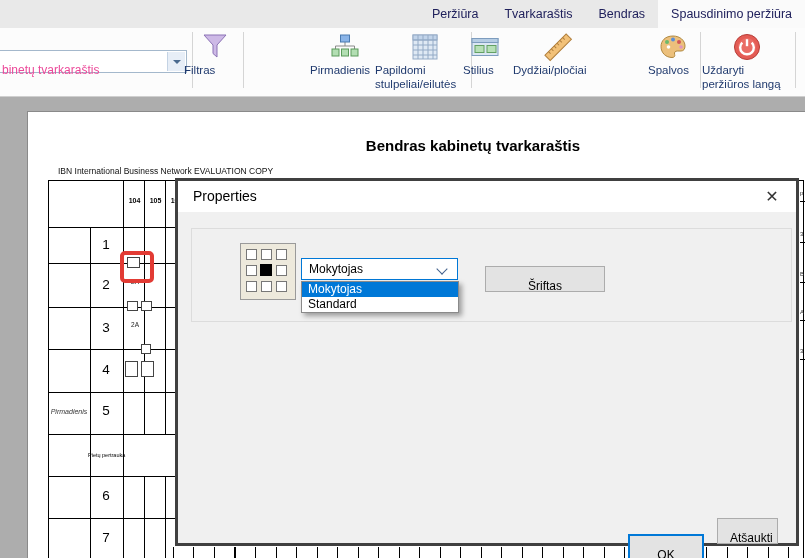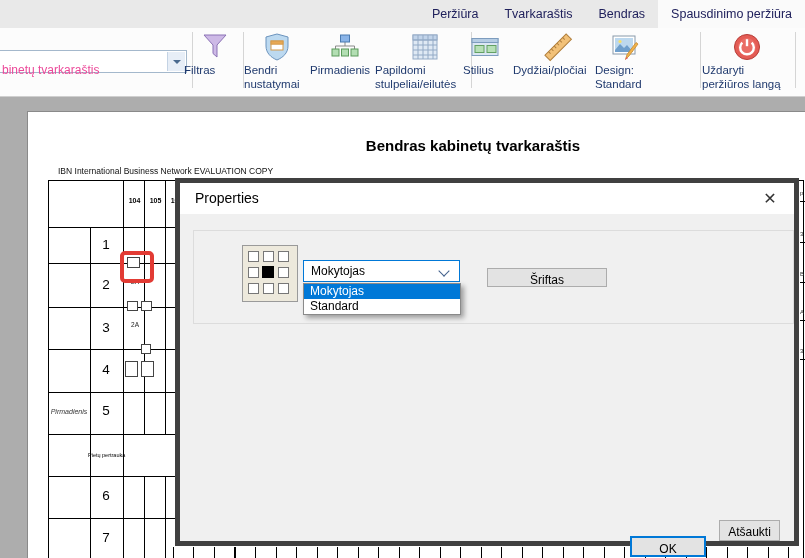--- a/index.html
+++ b/index.html
@@ -38,41 +38,41 @@
   #lunch-label{left:60px;top:340px;width:37px;text-align:center;font-size:5.5px;white-space:nowrap;}
   .cell2a{left:98px;width:18px;text-align:center;font-size:6.5px;color:#222;}
   .sq{position:absolute;background:#fff;border:1px solid #444;box-sizing:border-box;}
   #sel-red{position:absolute;left:92px;top:139px;width:26px;height:24px;
            border:4px solid #e23b34;border-radius:5px;}
   #bottom-ticks{position:absolute;left:145px;top:435px;width:633px;height:12px;
            background:repeating-linear-gradient(90deg,#000 0 1px,transparent 1px 20.5px);}
   .frag{position:absolute;left:772px;width:7px;font-size:6px;color:#333;overflow:hidden;}
   
   #dialog{position:absolute;left:175px;top:178px;width:624px;height:368px;background:#f0f0f0;
-          border:5px solid #404040;box-sizing:border-box;}
+          border:3px solid #404040;box-sizing:border-box;}
   #dlg-titlebar{position:absolute;left:0;top:0;right:0;height:31px;background:#fff;}
   #dlg-title{position:absolute;left:15px;top:7px;font-size:14px;color:#000;}
   #dlg-close{position:absolute;right:12px;top:4px;width:24px;height:24px;text-align:center;
           font-size:16px;line-height:24px;color:#333;cursor:default;}
   #groupbox{position:absolute;left:13px;top:47px;width:599px;height:92px;border:1px solid #dcdcdc;}
   #pattern{position:absolute;left:62px;top:62px;width:54px;height:55px;background:#ede9dc;
           border:1px solid #9a9a9a;}
   #pattern .p{position:absolute;width:11px;height:11px;background:#fff;border:1px solid #777;box-sizing:border-box;}
   #pattern .p.filled{background:#000;border-color:#000;width:12px;height:12px;}
   #field-combo{position:absolute;left:123px;top:77px;width:157px;height:22px;background:#fff;
           border:1px solid #0078d7;box-sizing:border-box;}
   #field-combo .val{position:absolute;left:7px;top:3px;font-size:12px;color:#000;}
   #field-combo .chev{position:absolute;right:11px;top:6px;width:7px;height:7px;
           border-right:1.6px solid #43618c;border-bottom:1.6px solid #43618c;transform:rotate(45deg);}
   #dropdown-list{position:absolute;left:123px;top:100px;width:158px;background:#fff;
           border:1px solid #8a8a8a;box-shadow:3px 3px 5px rgba(0,0,0,0.35);box-sizing:border-box;}
   .opt{height:15px;line-height:15px;font-size:12px;padding-left:6px;color:#000;cursor:default;}
   .opt.selected{background:#0078d7;color:#fff;}
   .dlg-btn{position:absolute;background:#e3e3e3;border:1px solid #acacac;box-sizing:border-box;
-          font-size:12px;color:#000;text-align:center;font-family:"Liberation Sans",sans-serif;padding:4px;cursor:default;}
+          font-size:12px;color:#000;text-align:center;font-family:"Liberation Sans",sans-serif;padding:12px;cursor:default;}
   #font-btn{left:307px;top:85px;width:120px;height:19px;}
   #ok-btn{left:450px;top:337px;width:76px;height:21px;border:2px solid #0078d7;margin-top:16px;}
   #cancel-btn{left:539px;top:337px;width:61px;height:21px;}
 </style>
 </head>
 <body>
 
 <div id="stage">
 
   <div id="menubar">
@@ -98,31 +98,20 @@
 
     <div class="rib-btn" style="left:184px;width:62px">
       <div class="ric">
         <svg width="30" height="30" viewBox="0 0 30 30">
           <polygon points="4,3 26,3 17,13 17,25 13,21.5 13,13" fill="#cdb9e6" stroke="#8b72b5"></polygon>
         </svg>
       </div>
       <div class="rlab">Filtras</div>
     </div>
 
-    <div class="rib-btn" style="left:244px;width:66px">
-      <div class="ric">
-        <svg width="30" height="30" viewBox="0 0 30 30">
-          <path d="M15 2 L26 5 V14 C26 21 21 25.5 15 28 C9 25.5 4 21 4 14 V5 Z" fill="#bcd9f0" stroke="#6b93bd"></path>
-          <rect x="9" y="9" width="12" height="9" fill="#fff" stroke="#d49a4a"></rect>
-          <rect x="9" y="9" width="12" height="3.2" fill="#e8a854" stroke="#d49a4a"></rect>
-        </svg>
-      </div>
-      <div class="rlab">Bendri
-nustatymai</div>
-    </div>
 
     <div class="rib-btn" style="left:310px;width:70px">
       <div class="ric">
         <svg width="30" height="30" viewBox="0 0 30 30">
           <path d="M15 10 V14 M5.5 17 V14 H24.5 V17" stroke="#8a8a8a" fill="none"></path>
           <rect x="10.5" y="3" width="9" height="7" fill="#8ab4e8" stroke="#4a7ab0"></rect>
           <rect x="2" y="17" width="7" height="7" fill="#b2deb2" stroke="#5a9a5a"></rect>
           <rect x="11.5" y="17" width="7" height="7" fill="#b2deb2" stroke="#5a9a5a"></rect>
           <rect x="21" y="17" width="7" height="7" fill="#b2deb2" stroke="#5a9a5a"></rect>
         </svg>
@@ -159,35 +148,34 @@
         <svg width="30" height="30" viewBox="0 0 30 30">
           <g transform="rotate(-45 15 15)">
             <rect x="0" y="11.5" width="30" height="7.5" fill="#f2c178" stroke="#b2803e"></rect>
             <path d="M5 11.5v3 M9 11.5v3 M13 11.5v3 M17 11.5v3 M21 11.5v3 M25 11.5v3" stroke="#b2803e"></path>
           </g>
         </svg>
       </div>
       <div class="rlab">Dydžiai/pločiai</div>
     </div>
 
-    <div class="rib-btn" style="left:595px;width:60px">
-      <div class="ric">
-        <svg width="30" height="30" viewBox="0 0 30 30">
-          <rect x="3" y="4" width="22" height="18" fill="#fff" stroke="#8899aa"></rect>
-          <rect x="5" y="6" width="18" height="14" fill="#bcd8ee"></rect>
-          <path d="M5 18 l5-6 4 4 3-3 6 7 H5z" fill="#6f9fcc"></path>
-          <circle cx="10" cy="9.5" r="1.6" fill="#f7e06a"></circle>
-          <path d="M28 12 L19 24 l-3.5 3.5 1.5-5 9-12z" fill="#f0b24a" stroke="#c88a30" stroke-width="0.8"></path>
-          <path d="M15.5 27.5 l2.4-1 -1.7-1.8z" fill="#e06060"></path>
-        </svg>
-      </div>
-      <div class="rlab">Design:
-Standard</div>
-    </div>
-
+
+    <div class="rib-btn" style="left:648px;width:50px">
+      <div class="ric">
+        <svg width="30" height="30" viewBox="0 0 30 30">
+          <path d="M15 4 C7 4 3 9 3 14.5 C3 21 8 25.5 14 25.5 C16.5 25.5 17.2 24 16.6 22.3 C16 20.4 17.2 19 19.2 19 L23 19 C25.6 19 27 17 27 14 C27 8.5 22 4 15 4 Z" fill="#ecc07c" stroke="#b08840"></path>
+          <circle cx="9" cy="10" r="2" fill="#6cba6c"></circle>
+          <circle cx="15" cy="7.5" r="2" fill="#5b8dd6"></circle>
+          <circle cx="21" cy="10" r="2" fill="#d25757"></circle>
+          <circle cx="23" cy="15" r="1.8" fill="#e094c0"></circle>
+          <circle cx="10.5" cy="15" r="1.8" fill="#fff"></circle>
+        </svg>
+      </div>
+      <div class="rlab">Spalvos</div>
+    </div>
 
     <div class="rib-btn" style="left:702px;width:90px">
       <div class="ric">
         <svg width="30" height="30" viewBox="0 0 30 30">
           <circle cx="15" cy="15" r="12.5" fill="#e45c55" stroke="#b73c36"></circle>
           <circle cx="15" cy="15" r="9" fill="#ea6d66"></circle>
           <path d="M10.3 10.6 A6.8 6.8 0 1 0 19.7 10.6" fill="none" stroke="#fff" stroke-width="2.4"></path>
           <path d="M15 7.2 V14.2" stroke="#fff" stroke-width="2.4"></path>
         </svg>
       </div>

